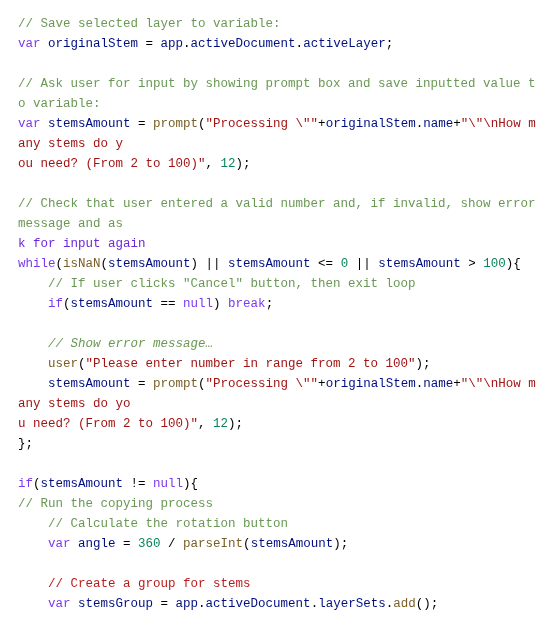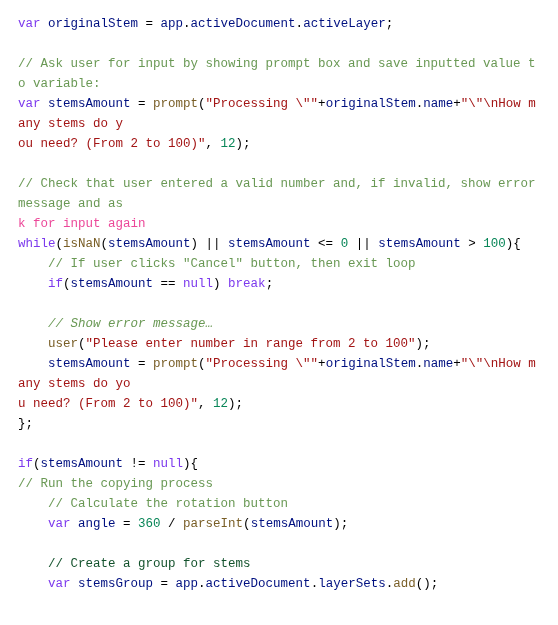--- a/index.html
+++ b/index.html
@@ -24,38 +24,39 @@
     }
     .line {
       white-space: pre-wrap;
       word-break: break-all;
     }
   </style>
 </head>
 <body>
 
 <div class="code-container" id="code-lines">
+<div class="line"><span style="color: rgb(106, 153, 85);">// Save selected layer to variable:</span></div>
     <div class="line"><span style="color: rgb(124, 58, 237);">var </span><span style="color: rgb(0, 16, 128);">originalStem</span><span style="color: rgb(0, 0, 0);"> = </span><span style="color: rgb(0, 16, 128);">app</span><span style="color: rgb(0, 0, 0);">.</span><span style="color: rgb(0, 16, 128);">activeDocument</span><span style="color: rgb(0, 0, 0);">.</span><span style="color: rgb(0, 16, 128);">activeLayer</span><span style="color: rgb(0, 0, 0);">;</span></div>
     <div class="line" style="height: 1.6em;">&nbsp;</div>
     <div class="line"><span style="color: rgb(106, 153, 85);">// Ask user for input by showing prompt box and save inputted value to variable:</span></div>
     <div class="line"><span style="color: rgb(124, 58, 237);">var </span><span style="color: rgb(0, 16, 128);">stemsAmount</span><span style="color: rgb(0, 0, 0);"> = </span><span style="color: rgb(121, 94, 38);">prompt</span><span style="color: rgb(0, 0, 0);">(</span><span style="color: rgb(163, 21, 21);">"Processing \""</span><span style="color: rgb(0, 0, 0);">+</span><span style="color: rgb(0, 16, 128);">originalStem</span><span style="color: rgb(0, 0, 0);">.</span><span style="color: rgb(0, 16, 128);">name</span><span style="color: rgb(0, 0, 0);">+</span><span style="color: rgb(163, 21, 21);">"\"\nHow many stems do y</span><span style="color: rgb(0, 0, 0);"></span></div>
     <div class="line"><span style="color: rgb(163, 21, 21);">ou need? (From 2 to 100)"</span><span style="color: rgb(0, 0, 0);">, </span><span style="color: rgb(9, 134, 88);">12</span><span style="color: rgb(0, 0, 0);">);</span></div>
     <div class="line" style="height: 1.6em;">&nbsp;</div>
     <div class="line"><span style="color: rgb(106, 153, 85);">// Check that user entered a valid number and, if invalid, show error message and as</span></div>
-    <div class="line"><span style="color: #ec4899;">k for input again</span></div>
+    <div class="line"><span style="color: #6d28d9;">k for input again</span></div>
     <div class="line"><span style="color: rgb(124, 58, 237);">while</span><span style="color: rgb(0, 0, 0);">(</span><span style="color: rgb(121, 94, 38);">isNaN</span><span style="color: rgb(0, 0, 0);">(</span><span style="color: rgb(0, 16, 128);">stemsAmount</span><span style="color: rgb(0, 0, 0);">) || </span><span style="color: rgb(0, 16, 128);">stemsAmount</span><span style="color: rgb(0, 0, 0);"> &lt;= </span><span style="color: rgb(9, 134, 88);">0</span><span style="color: rgb(0, 0, 0);"> || </span><span style="color: rgb(0, 16, 128);">stemsAmount</span><span style="color: rgb(0, 0, 0);"> &gt; </span><span style="color: rgb(9, 134, 88);">100</span><span style="color: rgb(0, 0, 0);">){</span></div>
     <div class="line"><span style="color: rgb(0, 0, 0);">    </span><span style="color: rgb(106, 153, 85);">// If user clicks "Cancel" button, then exit loop</span></div>
     <div class="line"><span style="color: rgb(0, 0, 0);">    </span><span style="color: rgb(124, 58, 237);">if</span><span style="color: rgb(0, 0, 0);">(</span><span style="color: rgb(0, 16, 128);">stemsAmount</span><span style="color: rgb(0, 0, 0);"> == </span><span style="color: rgb(124, 58, 237);">null</span><span style="color: rgb(0, 0, 0);">) </span><span style="color: rgb(124, 58, 237);">break</span><span style="color: rgb(0, 0, 0);">;</span></div>
     <div class="line" style="height: 1.6em;">&nbsp;</div>
     <div class="line"><span style="color: rgb(0, 0, 0);">    </span><span style="color: rgb(106, 153, 85); font-style: italic;">// Show error message…</span></div>
     <div class="line"><span style="color: rgb(0, 0, 0);">    </span><span style="color: rgb(121, 94, 38);">user</span><span style="color: rgb(0, 0, 0);">(</span><span style="color: rgb(163, 21, 21);">"Please enter number in range from 2 to 100"</span><span style="color: rgb(0, 0, 0);">);</span></div>
     <div class="line"><span style="color: rgb(0, 0, 0);">    </span><span style="color: rgb(0, 16, 128);">stemsAmount</span><span style="color: rgb(0, 0, 0);"> = </span><span style="color: rgb(121, 94, 38);">prompt</span><span style="color: rgb(0, 0, 0);">(</span><span style="color: rgb(163, 21, 21);">"Processing \""</span><span style="color: rgb(0, 0, 0);">+</span><span style="color: rgb(0, 16, 128);">originalStem</span><span style="color: rgb(0, 0, 0);">.</span><span style="color: rgb(0, 16, 128);">name</span><span style="color: rgb(0, 0, 0);">+</span><span style="color: rgb(163, 21, 21);">"\"\nHow many stems do yo</span></div>
     <div class="line"><span style="color: rgb(163, 21, 21);">u need? (From 2 to 100)"</span><span style="color: rgb(0, 0, 0);">, </span><span style="color: rgb(9, 134, 88);">12</span><span style="color: rgb(0, 0, 0);">);</span></div>
     <div class="line"><span style="color: rgb(0, 0, 0);">};</span></div>
     <div class="line" style="height: 1.6em;">&nbsp;</div>
     <div class="line"><span style="color: rgb(124, 58, 237);">if</span><span style="color: rgb(0, 0, 0);">(</span><span style="color: rgb(0, 16, 128);">stemsAmount</span><span style="color: rgb(0, 0, 0);"> != </span><span style="color: rgb(124, 58, 237);">null</span><span style="color: rgb(0, 0, 0);">){</span></div>
     <div class="line"><span style="color: rgb(106, 153, 85);">// Run the copying process</span></div>
     <div class="line"><span style="color: rgb(0, 0, 0);">    </span><span style="color: rgb(106, 153, 85);">// Calculate the rotation button</span></div>
     <div class="line"><span style="color: rgb(0, 0, 0);">    </span><span style="color: rgb(124, 58, 237);">var </span><span style="color: rgb(0, 16, 128);">angle</span><span style="color: rgb(0, 0, 0);"> = </span><span style="color: rgb(9, 134, 88);">360</span><span style="color: rgb(0, 0, 0);"> / </span><span style="color: rgb(121, 94, 38);">parseInt</span><span style="color: rgb(0, 0, 0);">(</span><span style="color: rgb(0, 16, 128);">stemsAmount</span><span style="color: rgb(0, 0, 0);">);</span></div>
     <div class="line" style="height: 1.6em;">&nbsp;</div>
-    <div class="line"><span style="color: rgb(0, 0, 0);">    </span><span style="color: #14532d;">// Create a group for stems</span></div>
+    <div class="line"><span style="color: rgb(0, 0, 0);">    </span><span style="color: #b91c1c;">// Create a group for stems</span></div>
     <div class="line"><span style="color: rgb(0, 0, 0);">    </span><span style="color: rgb(124, 58, 237);">var </span><span style="color: rgb(0, 16, 128);">stemsGroup</span><span style="color: rgb(0, 0, 0);"> = </span><span style="color: rgb(0, 16, 128);">app</span><span style="color: rgb(0, 0, 0);">.</span><span style="color: rgb(0, 16, 128);">activeDocument</span><span style="color: rgb(0, 0, 0);">.</span><span style="color: rgb(0, 16, 128);">layerSets</span><span style="color: rgb(0, 0, 0);">.</span><span style="color: rgb(121, 94, 38);">add</span><span style="color: rgb(0, 0, 0);">();</span></div>
   </div>
 
 </body></html>

